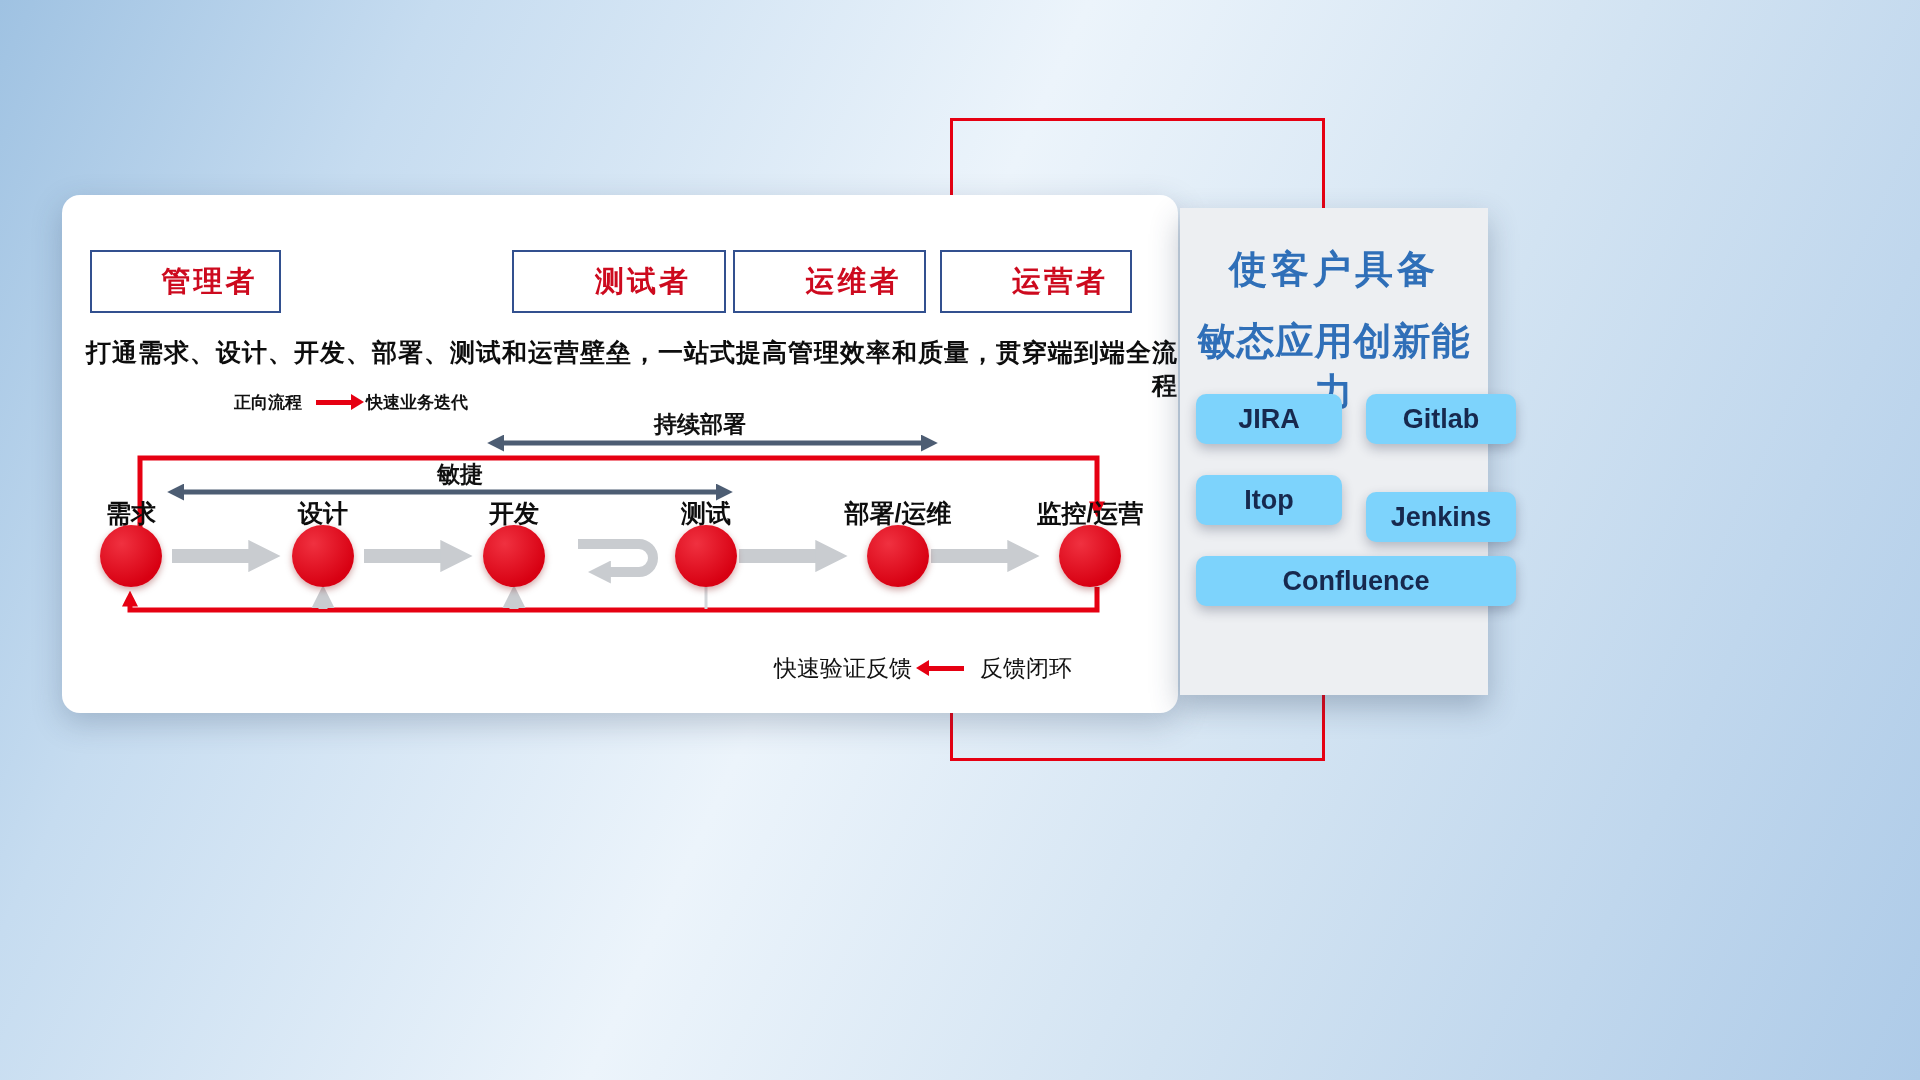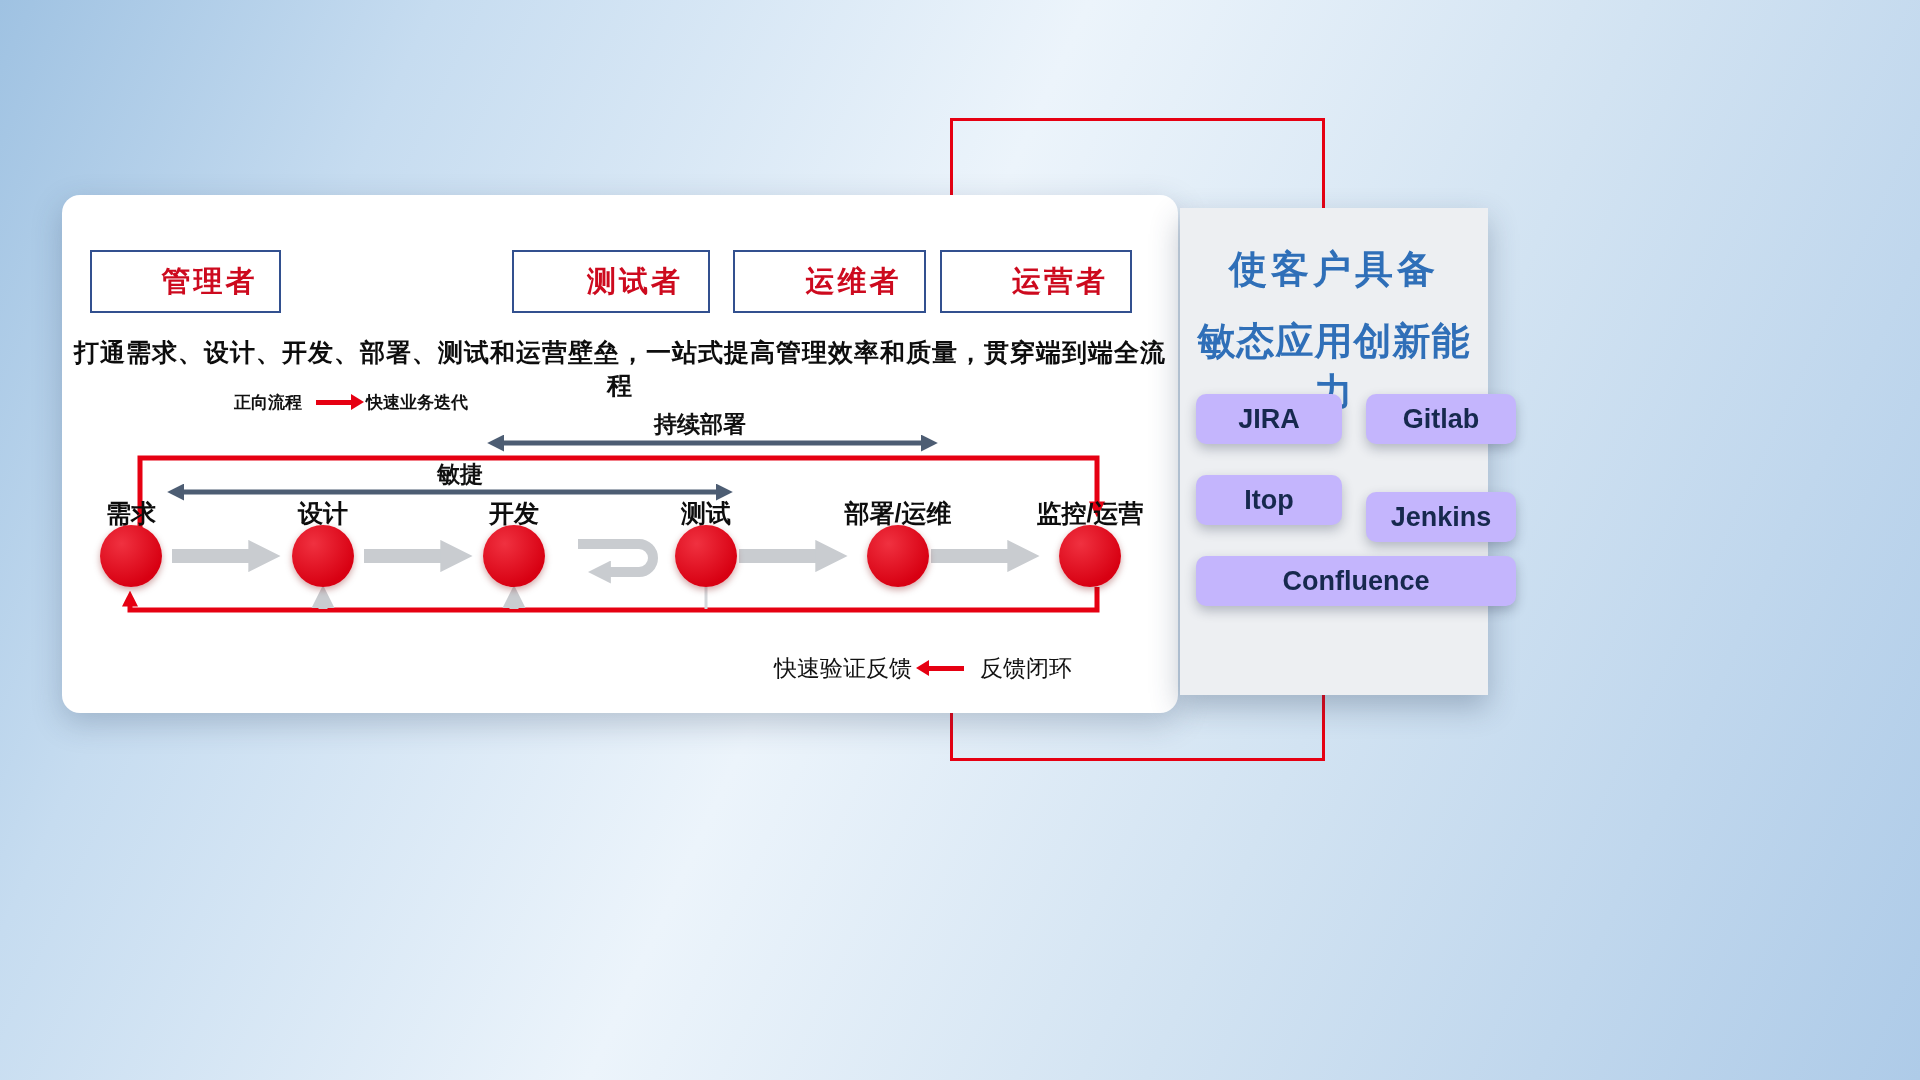--- a/index.html
+++ b/index.html
@@ -23,25 +23,25 @@
     background:#ffffff; border-radius:18px;
     box-shadow:0 10px 30px rgba(40,60,90,.25); z-index:2;
   }
 
   
   .role-box {
     position:absolute; top:55px; height:63px; background:#fff;
     border:2px solid #32508f; display:flex; align-items:center; justify-content:center;
     font-size:29px; font-weight:bold; color:#cd0a1e; letter-spacing:3px;padding-left:48px;
   }
-  .r0{left:28px;width:191px} .r1{left:236px;width:195px} .r2{left:450px;width:198px}
+  .r0{left:28px;width:191px} .r1{left:236px;width:195px} .r2{left:450px;width:214px}
   .r3{left:671px;width:193px} .r4{left:878px;width:192px}
 
   .subtitle {
-    position:absolute; top:141px; left:0; width:100%; text-align:center;
+    position:absolute; top:141px; left:0; width:100%; text-align:right;
     font-size:25px; font-weight:bold; color:#0d0d0d; letter-spacing:1px;
   }
 
   .legend-top {
     position:absolute; left:172px; top:196px; display:flex; align-items:center; gap:14px;
     font-size:17px; font-weight:bold; color:#111;
   }
   .legend-bottom {
     position:absolute; left:712px; top:458px; display:flex; align-items:center; gap:16px;
     font-size:23px; font-weight:normal; color:#111;
@@ -80,21 +80,21 @@
   .right-panel {
     position:absolute; left:1180px; top:208px; width:308px; height:487px;
     background:#edeff2; box-shadow:0 12px 28px rgba(40,60,90,.3); z-index:3;
   }
   .panel-title { position:absolute; left:0; width:100%; text-align:center;
     font-weight:bold; color:#2f6fb8; }
   .pt1 { top:36px;  font-size:38px; letter-spacing:4px; }
   .pt2 { top:108px; font-size:38px; letter-spacing:1px; }
 
   .tool-btn {
-    position:absolute; background:#c4b5fd; border-radius:10px;
+    position:absolute; background:#7dd3fc; border-radius:10px;
     box-shadow:0 5px 12px rgba(30,40,70,.28);
     display:flex; align-items:center; justify-content:center;
     font-size:27px; font-weight:bold; color:#17294e;
   }
   .tb-jira      {left:16px;  top:186px; width:146px; height:50px}
   .tb-gitlab    {left:186px; top:186px; width:150px; height:50px}
   .tb-itop      {left:16px;  top:267px; width:146px; height:50px}
   .tb-jenkins   {left:186px; top:284px; width:150px; height:50px}
   .tb-confluence{left:16px;  top:348px; width:320px; height:50px}
 </style>

